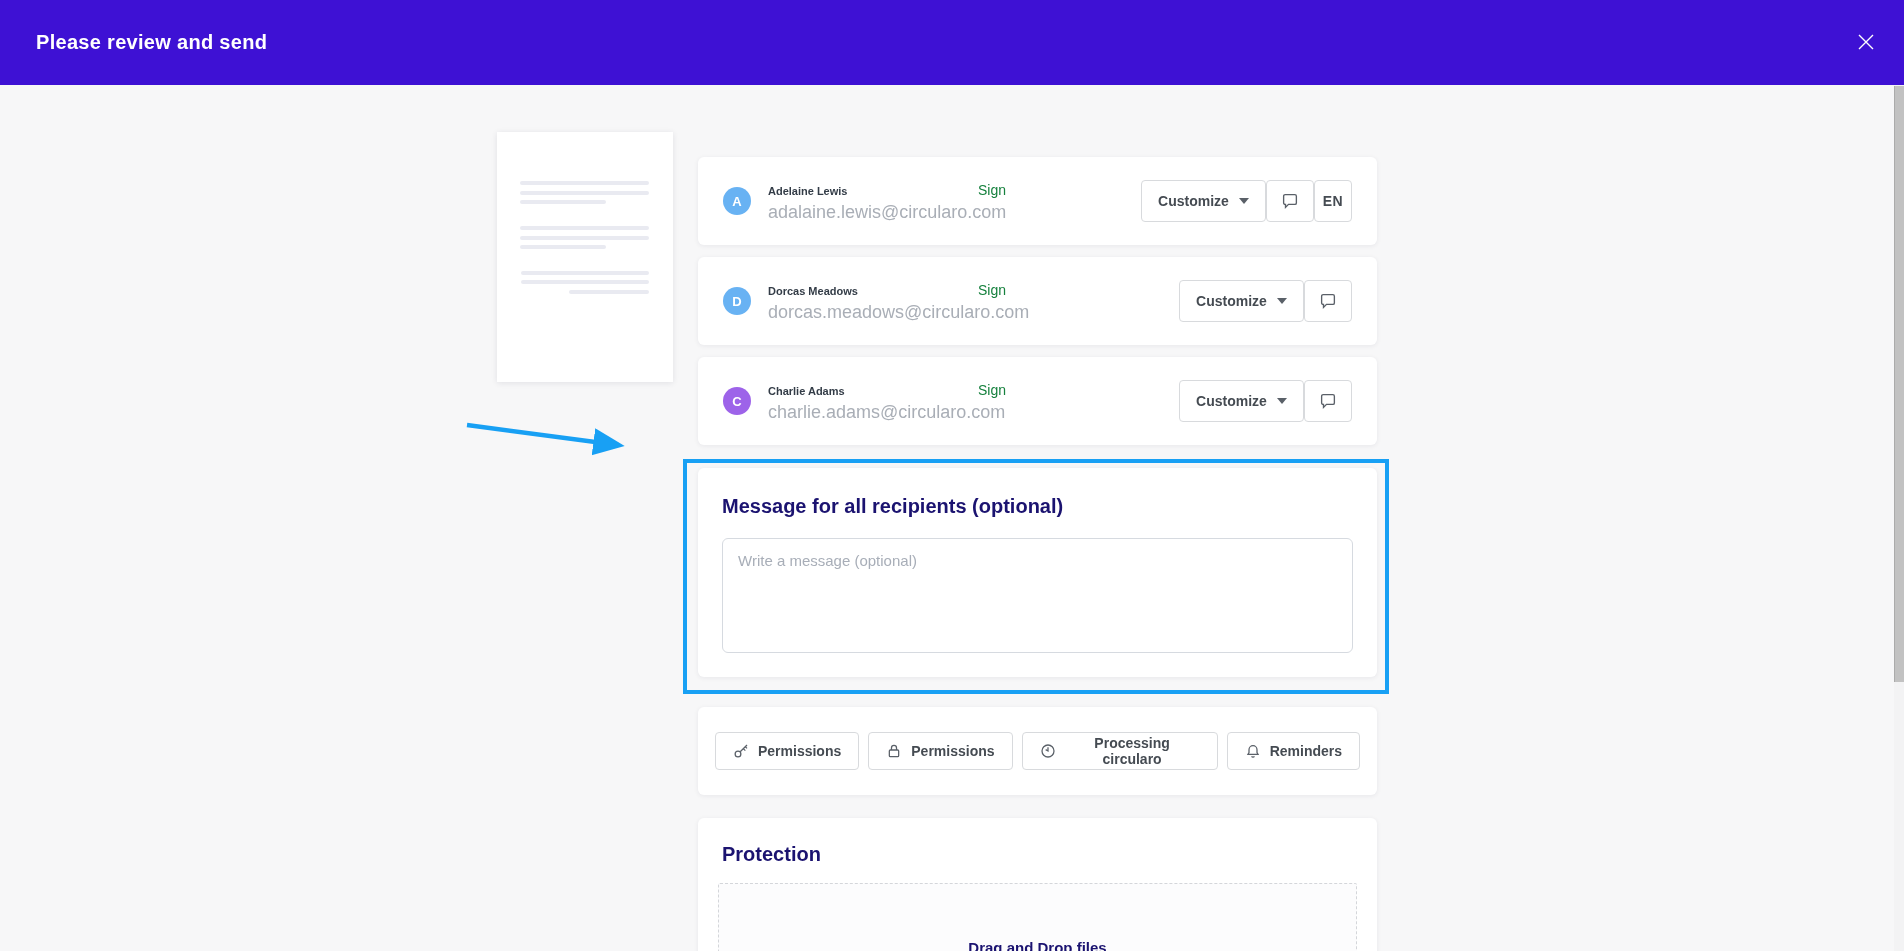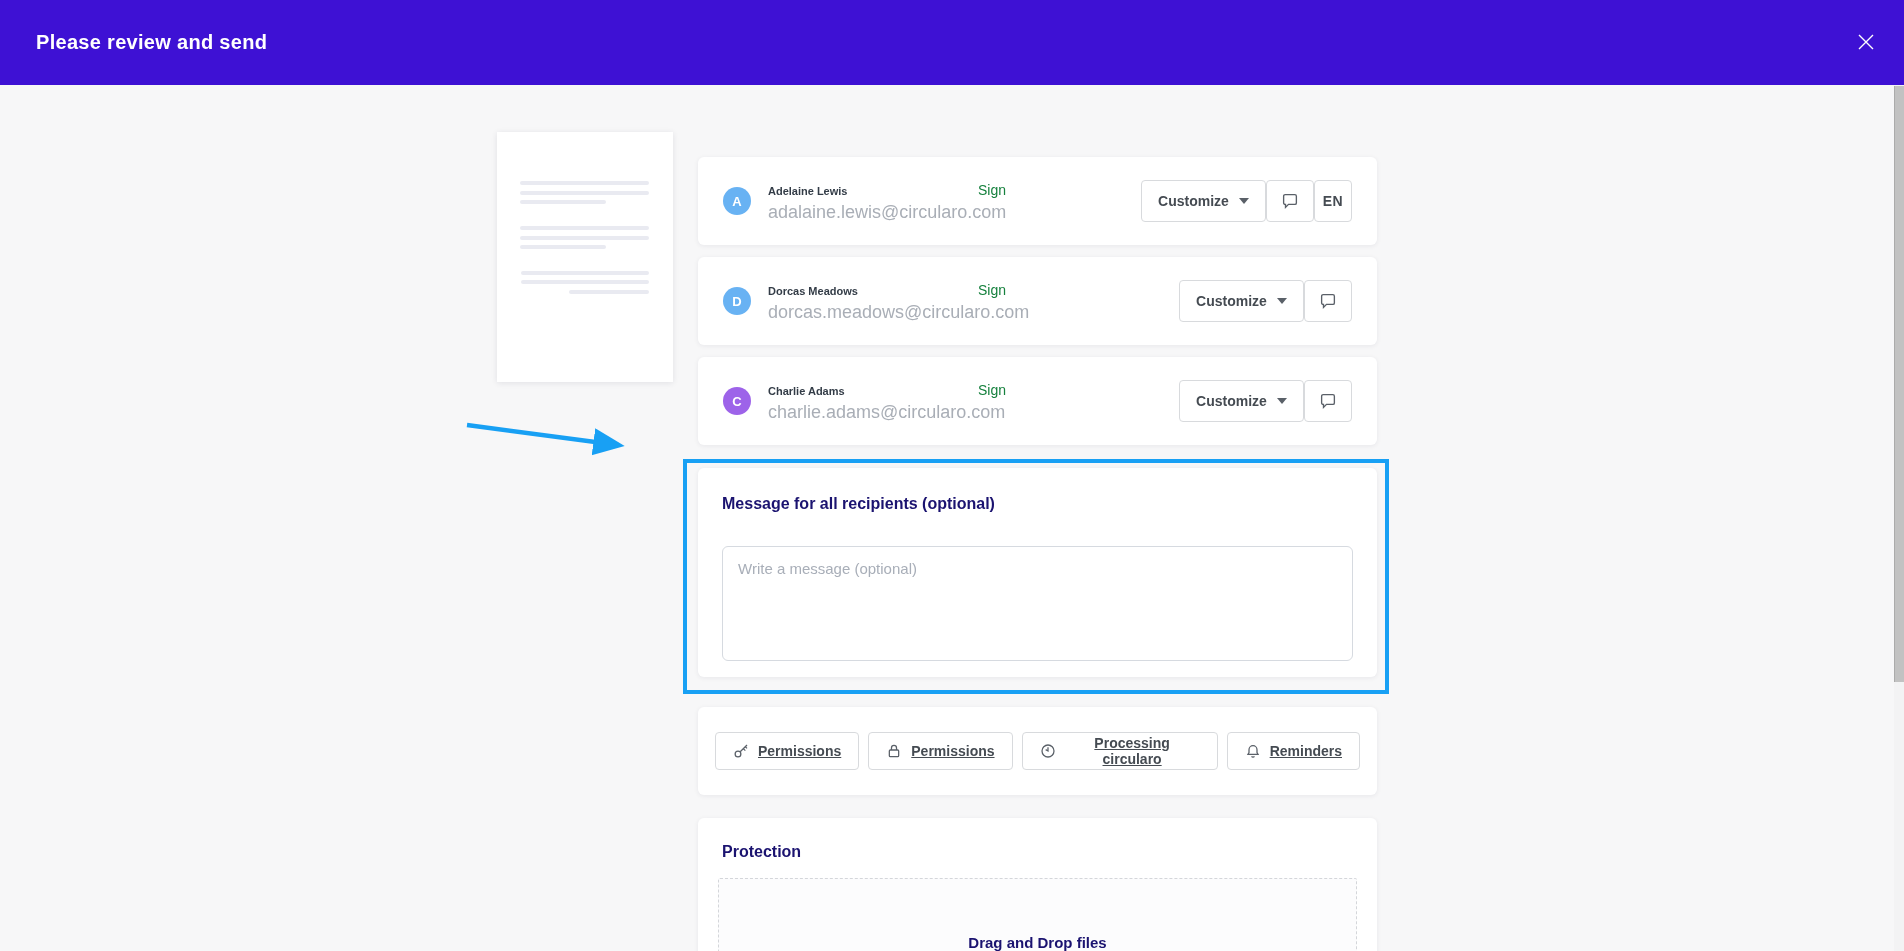--- a/index.html
+++ b/index.html
@@ -65,32 +65,32 @@
   }
   .icon-btn { width:48px; }
   .lang-btn { width:38px; letter-spacing:.5px; }
 
   
   .highlight-box {
     position:absolute; left:683px; top:459px; width:706px; height:235px;
     border:4px solid #18a0f4; pointer-events:none;
   }
   .message-card { top:468px; height:209px; padding:27px 24px; }
-  .section-title { font-size:16px; font-weight:700; color:#1b1370; }
+  .section-title { font-size:20px; font-weight:700; color:#1b1370; }
   .message-input {
-    margin-top:33px; width:631px; height:115px; resize:none;
+    margin-top:20px; width:631px; height:115px; resize:none;
     border:1px solid #d6dae0; border-radius:6px; padding:13px 15px;
     font-family:"Liberation Sans", sans-serif; font-size:15px; color:#333c47;
     outline:none;
   }
   .message-input::placeholder { color:#a8aeb8; }
 
   
   .options-card { top:707px; height:88px; display:flex; align-items:center; padding:0 17px; gap:9px; }
-  .opt-btn { height:38px; padding:15px 17px; gap:9px;text-decoration:underline; }
+  .opt-btn { height:38px; padding:15px 17px; gap:9px; }
   .opt-btn svg { flex:0 0 auto; }
 
   
   .attachments-card { top:818px; height:160px; padding:25px 24px 0 24px; }
   .dropzone {
     margin-top:17px; margin-left:-4px; width:639px; height:120px;
     border:1px dashed #d4d6da; background:#fcfcfd; border-radius:2px;
     display:flex; justify-content:center;
   }
   .dropzone-label { font-size:15px; font-weight:700; color:#1b1370; margin-top:55px; }

